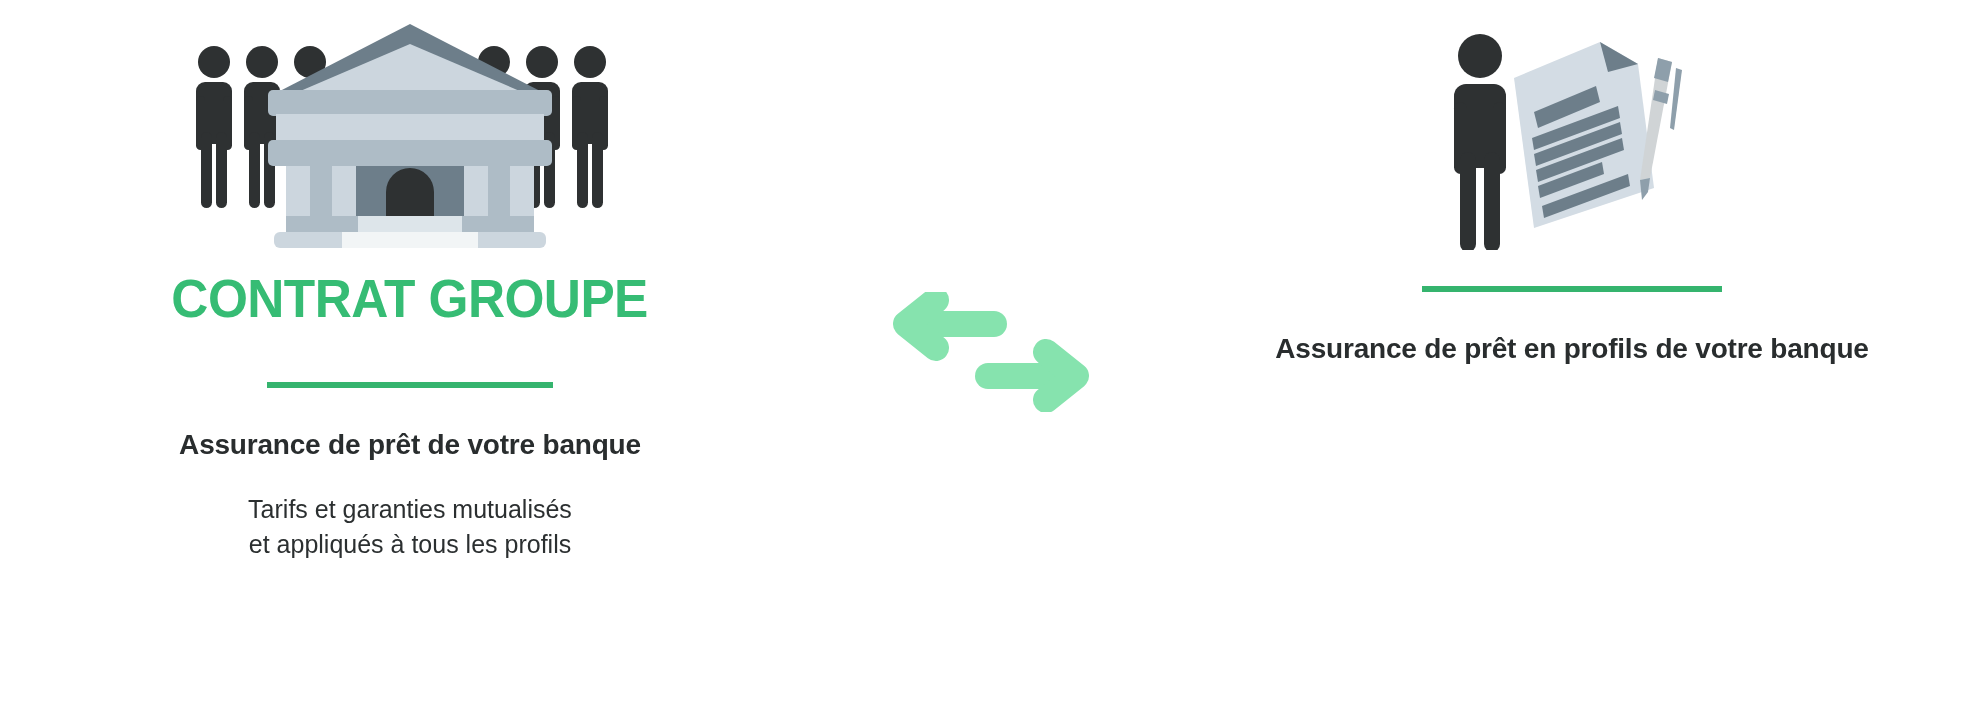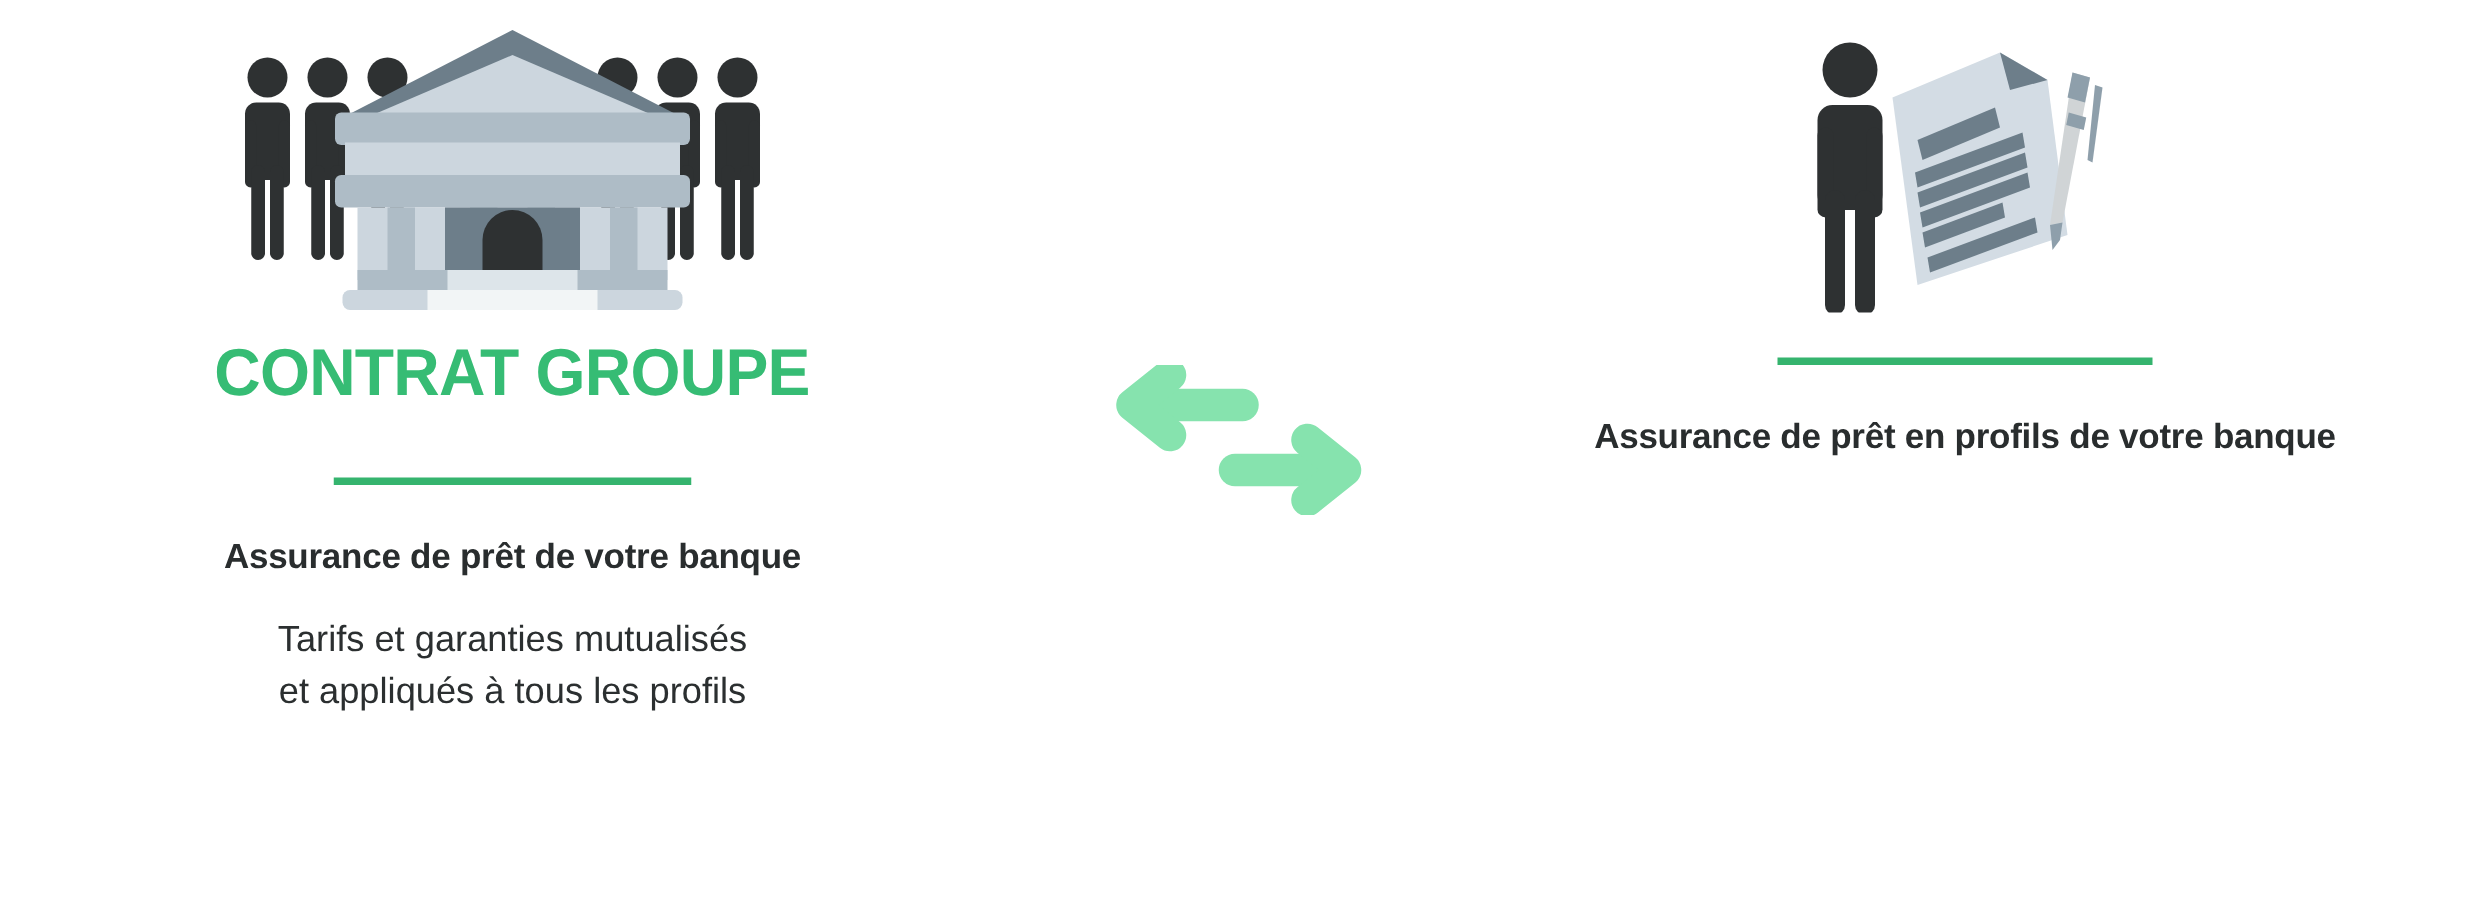--- a/index.html
+++ b/index.html
@@ -93,21 +93,21 @@
     letter-spacing: -0.2px;
     color: #292d2e;
     text-align: left;
     white-space: nowrap;
   }
 
   .body-text {
     margin: 26px 0 0 0;
     font-family: "Liberation Sans", sans-serif;
     font-weight: 400;
-    font-size: 29px;
+    font-size: 25px;
     line-height: 1.42;
     color: #2b2f30;
     text-align: center;
     white-space: pre-line;
   }
 
   .arrows {
     position: absolute;
     left: 50%;
     top: 292px;

